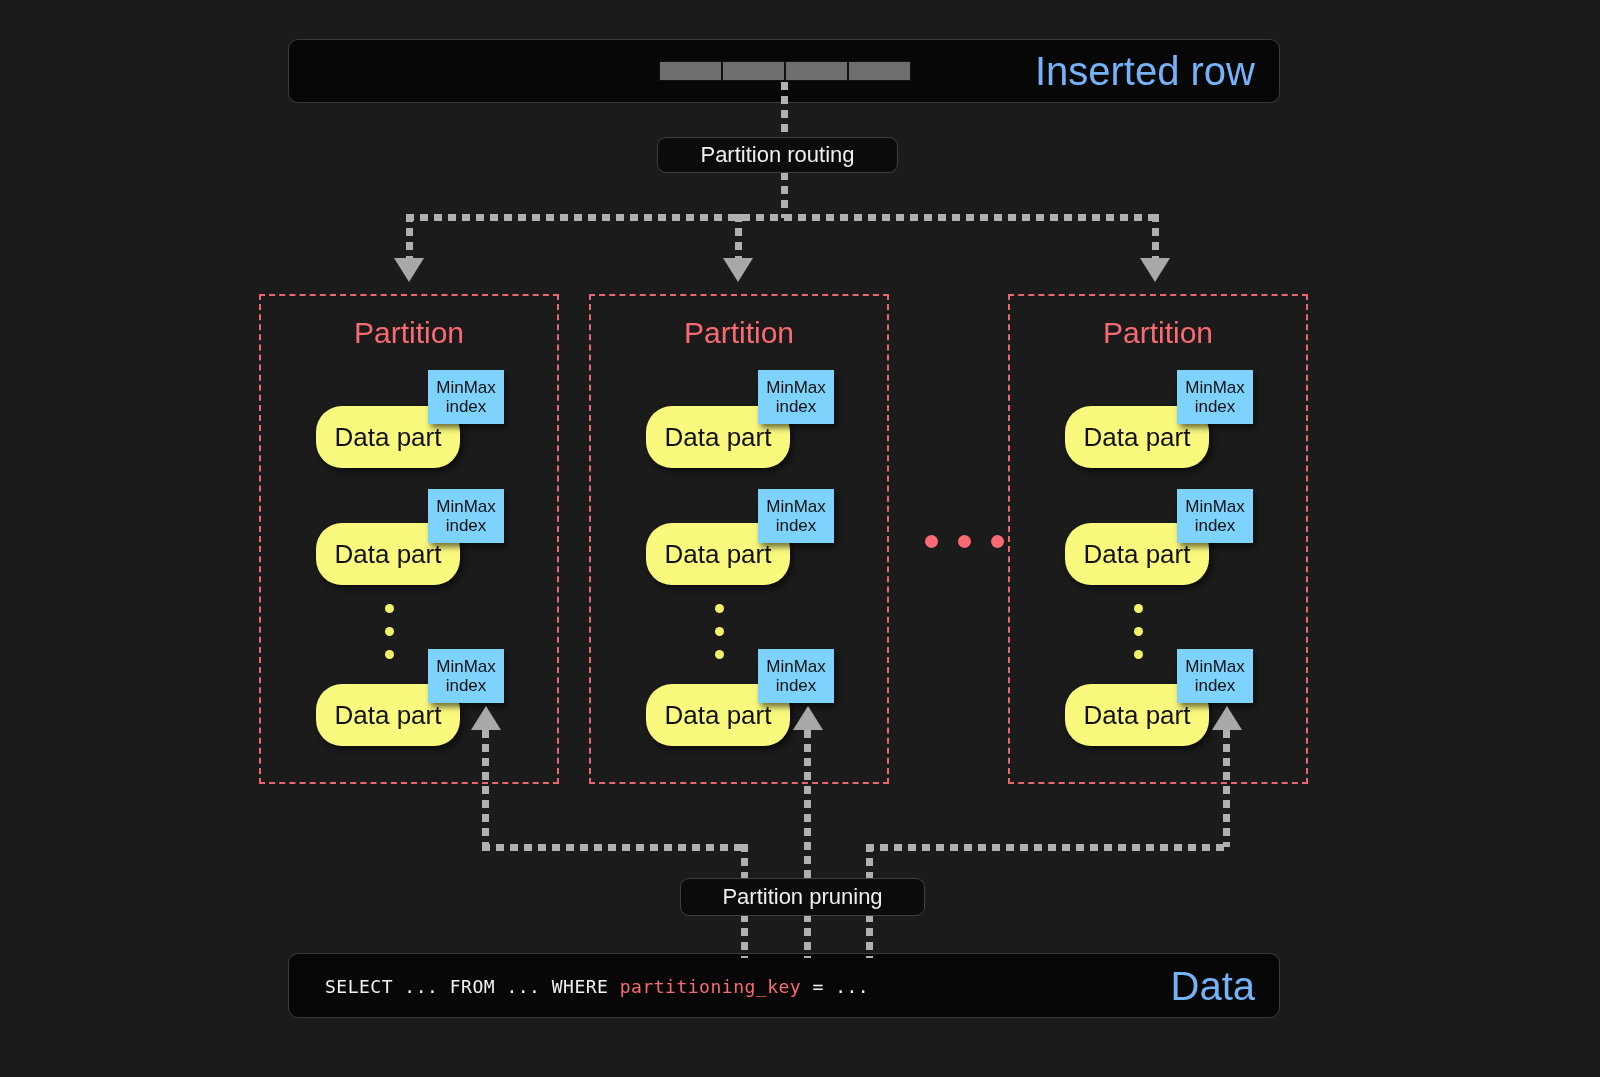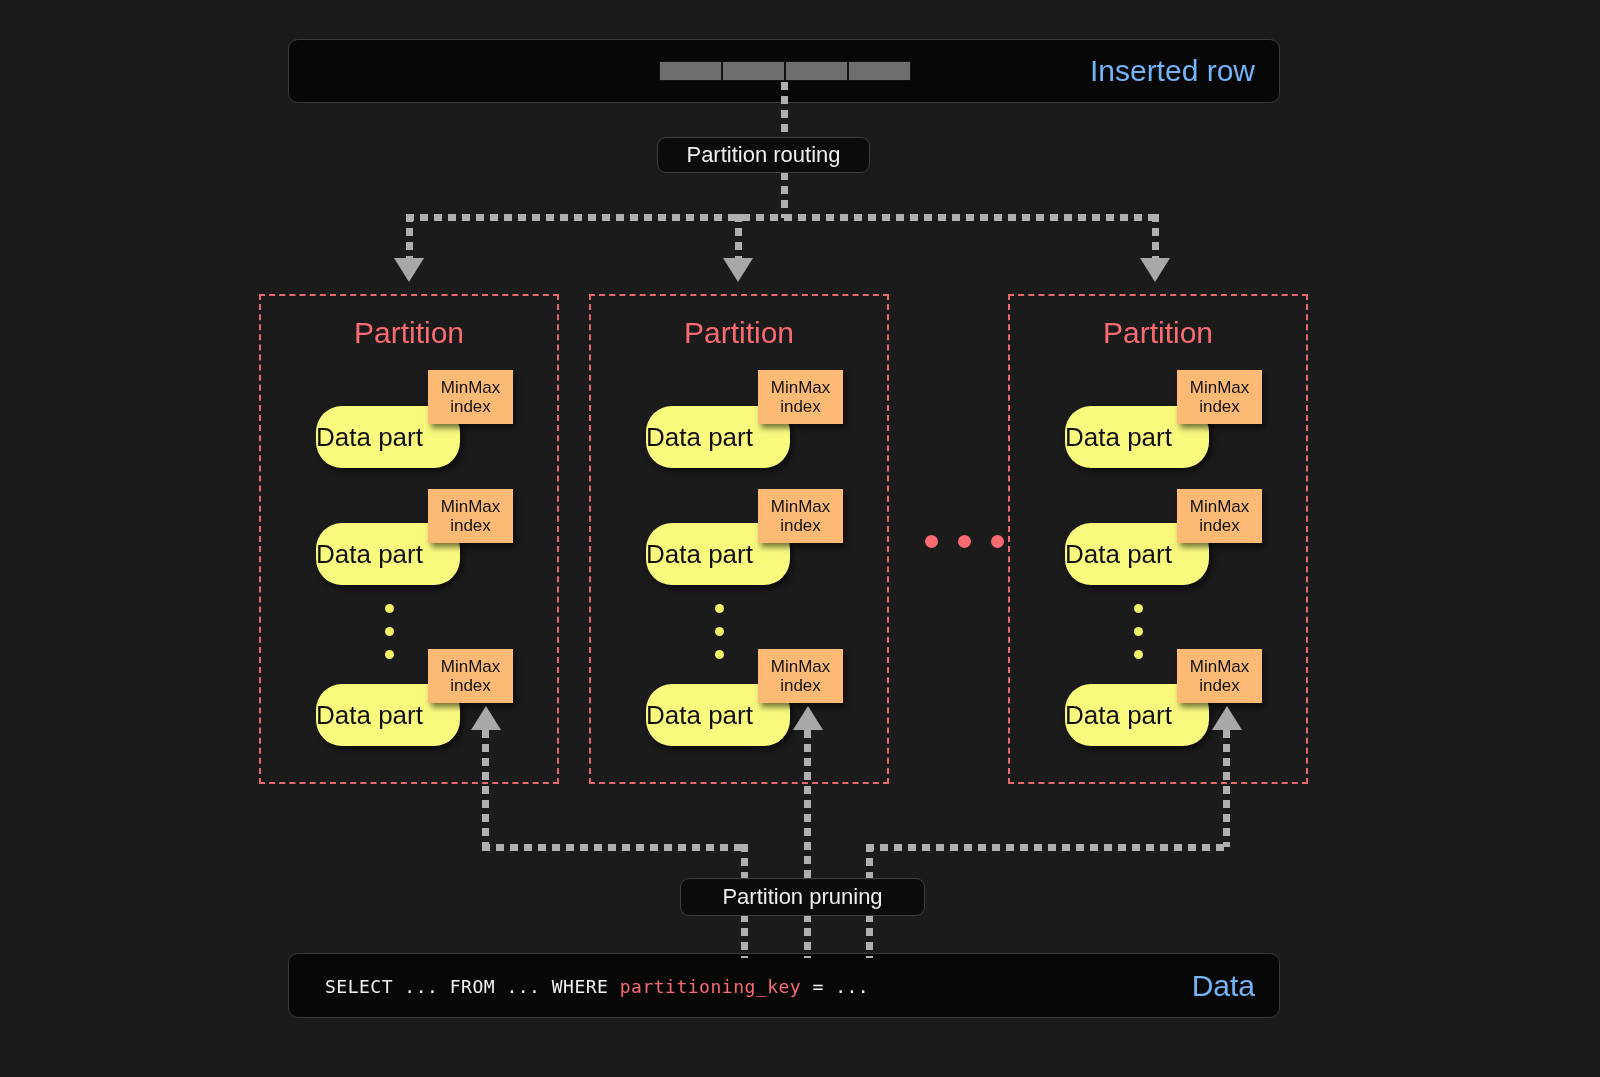--- a/index.html
+++ b/index.html
@@ -26,21 +26,21 @@
     border: 1px solid #3a3a3a;
     border-radius: 10px;
     box-sizing: border-box;
   }
   .banner-label {
     position: absolute;
     right: 24px;
     top: 50%;
     transform: translateY(-50%);
     color: #74b3f7;
-    font-size: 30px;
+    font-size: 40px;
     white-space: nowrap;
   }
 
   
   .row-cells {
     position: absolute;
     display: flex;
     top: 50%;
     transform: translateY(-50%);
   }
@@ -100,30 +100,30 @@
   
   .datapart {
     position: absolute;
     width: 144px;
     height: 62px;
     background: #f9f97e;
     color: #111;
     font-size: 26px;
     display: flex;
     align-items: center;
-    justify-content: flex-start;
+    justify-content: center;
     box-shadow: 3px 4px 6px rgba(0,0,0,0.55);
     z-index: 3;
     border-radius: 26px;
   }
   .minmax {
     position: absolute;
-    width: 85px;
+    width: 76px;
     height: 54px;
-    background: #fdba74;
+    background: #7dd3fc;
     color: #111;
     font-size: 17px;
     line-height: 1.12;
     display: flex;
     flex-direction: column;
     align-items: center;
     justify-content: center;
     text-align: center;
     box-shadow: 3px 4px 6px rgba(0,0,0,0.55);
     z-index: 4;
@@ -183,21 +183,21 @@
       <span class="row-cell"></span>
       <span class="row-cell"></span>
       <span class="row-cell"></span>
       <span class="row-cell"></span>
     </div>
     <div class="banner-label">Inserted row</div>
   </div>
 
   <div class="vline" style="left:781px; top:82px; height:58px;"></div>
 
-  <div class="pill" style="left:657px; top:137px; width:213px; height:36px;">
+  <div class="pill" style="left:657px; top:137px; width:241px; height:36px;">
     <span>Partition routing</span>
   </div>
 
   <div class="vline" style="left:781px; top:172px; height:46px;"></div>
 
   <div class="hline" style="left:406px; top:214px; width:752px;"></div>
 
   <div class="vline" style="left:406px; top:214px; height:48px;"></div>
   <div class="arrow-down" style="left:394px; top:258px;"></div>
 

